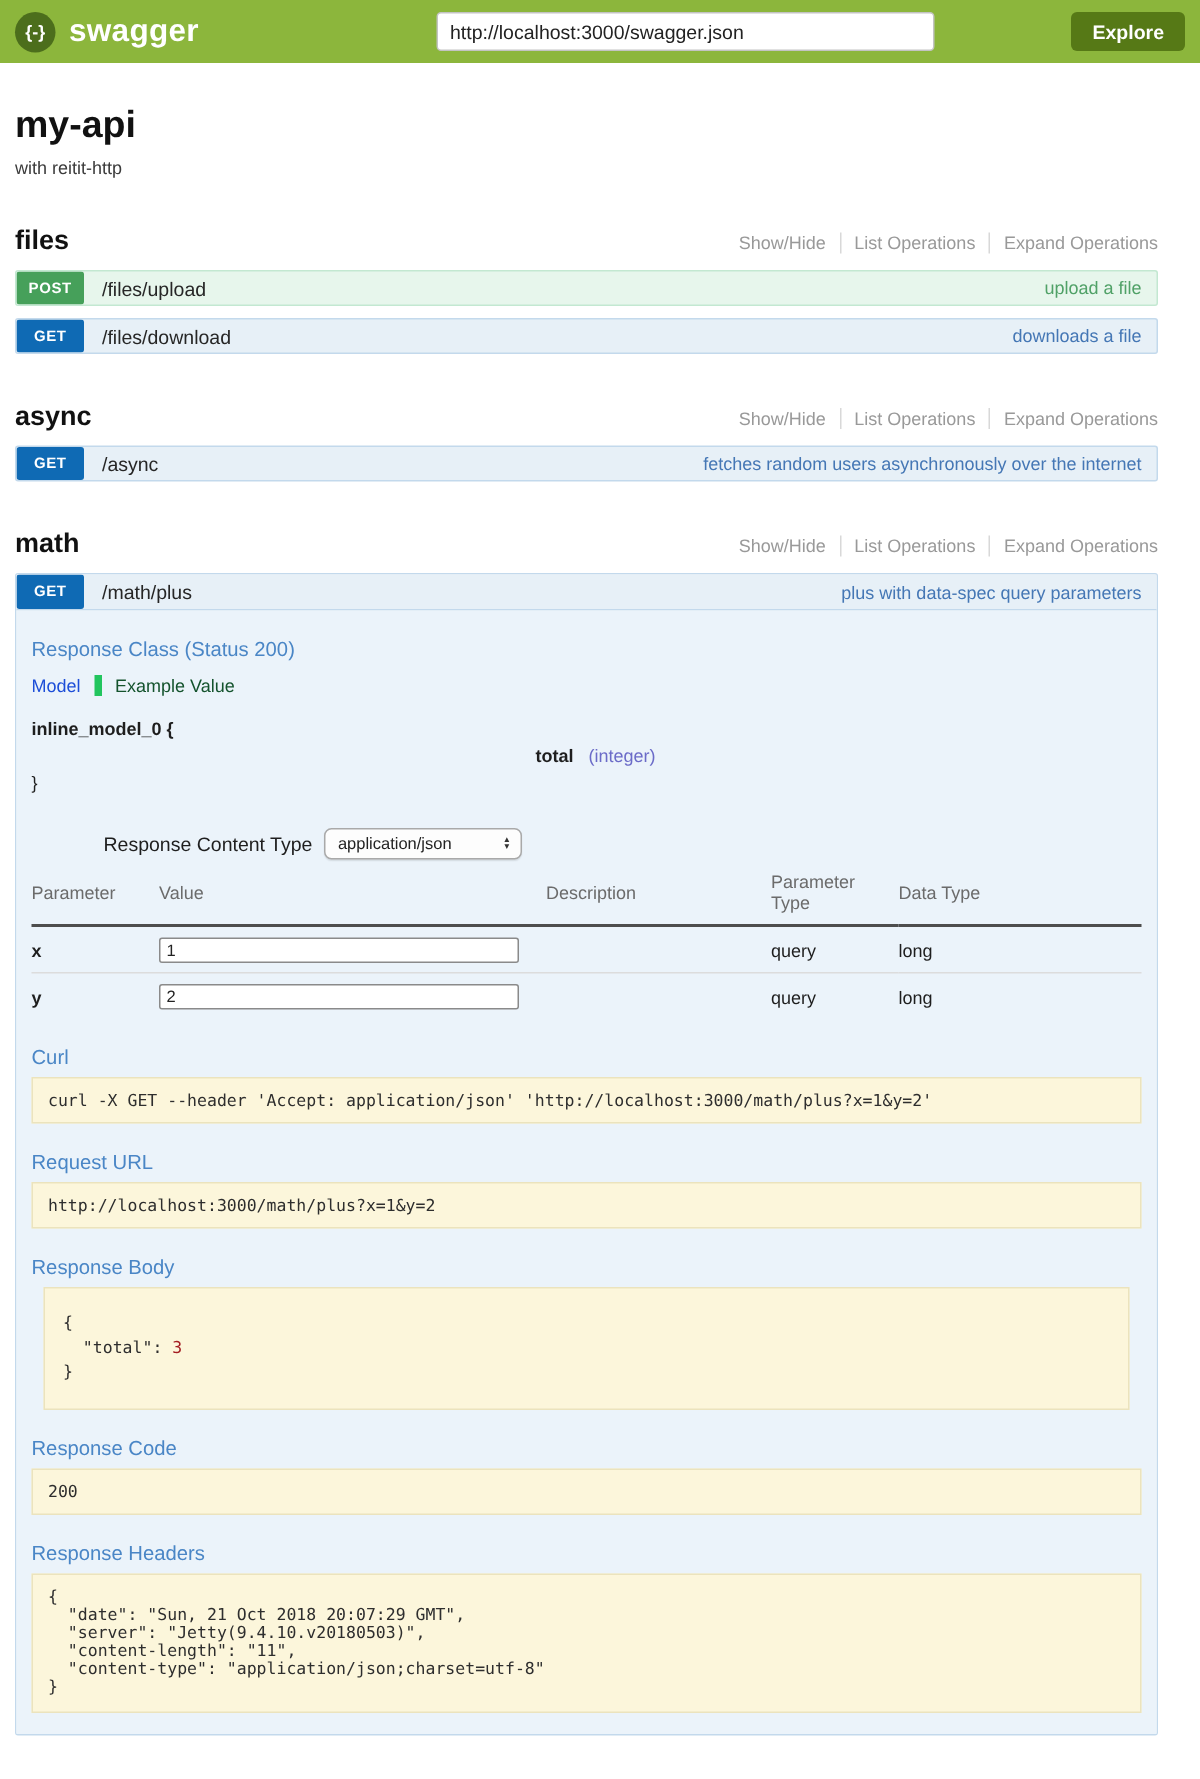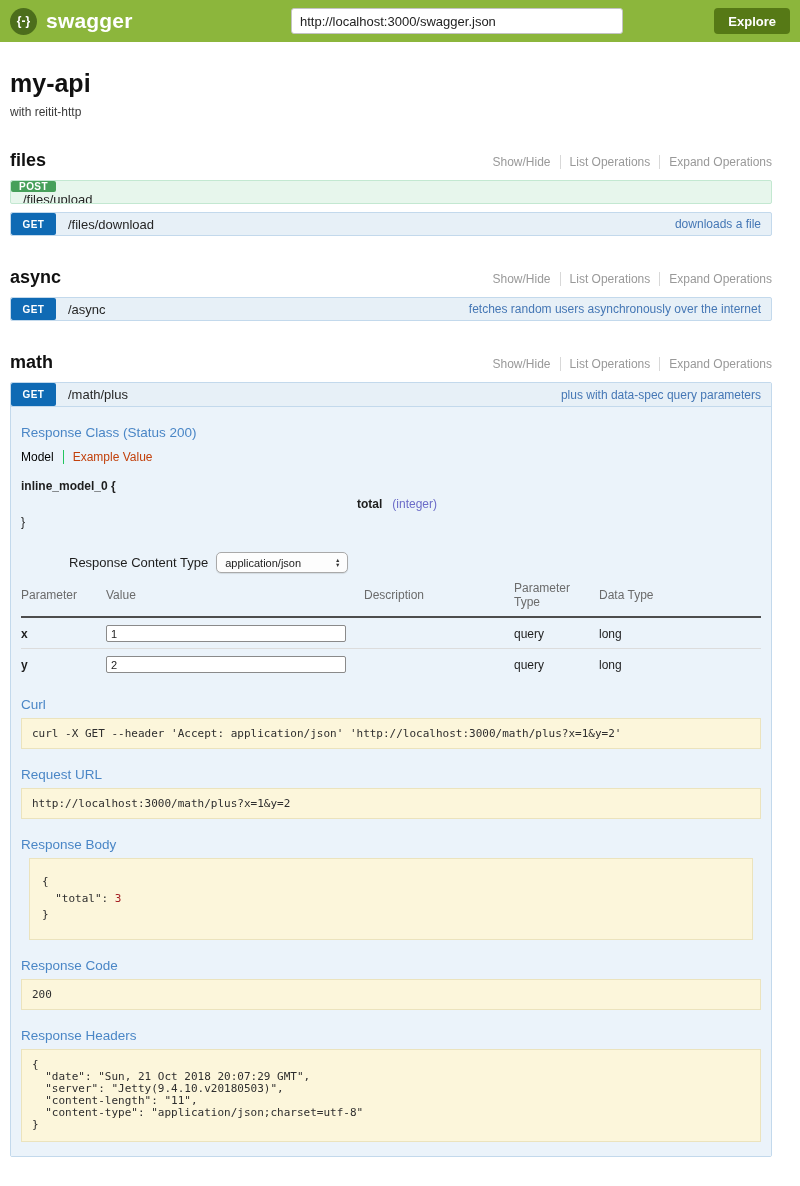--- a/index.html
+++ b/index.html
@@ -33,35 +33,35 @@
   
   .op-row { display:flex; align-items:stretch; height:24px; border:1px solid; border-radius:2px;
             margin-bottom:8px; overflow:hidden; cursor:pointer; }
   .badge { width:45px; display:flex; align-items:center; justify-content:center; color:#fff;
            font-size:10px; font-weight:bold; letter-spacing:0.4px; border-radius:2px; flex:none; }
   .op-path { display:flex; align-items:center; margin-left:12px; font-size:13px; color:#262626; }
   .op-summary { margin-left:auto; display:flex; align-items:center; padding-right:10px; font-size:12px; }
   .get-row { background:#e7f0f7; border-color:#c3d9ec; }
   .get-row .badge { background:#0f6ab4; }
   .get-row .op-summary { color:#4577b5; }
-  .post-row { background:#e7f6ec; border-color:#c3e8d1;flex-direction:column; }
+  .post-row { background:#e7f6ec; border-color:#c3e8d1; }
   .post-row .badge { background:#46a05a; }
   .post-row .op-summary { color:#50a167; }
 
   
   .op-expanded { border:1px solid #c3d9ec; border-radius:2px; margin-bottom:22px; }
   .op-expanded .op-row { margin:0; border:none; border-bottom:1px solid #c3d9ec; border-radius:0; background:#e7f0f7; }
   .op-content { background:#ebf3fa; padding:13px 10px 12px; }
 
   .h-blue { color:#4a86c6; font-weight:400; font-size:13.5px; margin:18px 0 6px; }
   .h-blue.first { margin-top:5px; }
 
   .model-tabs { display:flex; align-items:center; font-size:12px; margin:10px 0 13px; }
-  .tab-model { color:#000000; padding-right:9px; border-right:1px solid #22c55e; cursor:pointer; }
-  .tab-example { color:#c2410c; padding-left:9px; cursor:pointer; }
+  .tab-model { color:#1d4ed8; padding-right:9px; border-right:5px solid #22c55e; cursor:pointer; }
+  .tab-example { color:#14532d; padding-left:9px; cursor:pointer; }
 
   .model-sig { font-size:12px; color:#1e1e1e; line-height:1.5; }
   .model-open { font-weight:bold; }
   .model-prop { padding-left:12px;text-align:center; }
   .prop-name { font-weight:bold; }
   .prop-type { color:#6b6bc8; }
 
   .rct-row { display:flex; align-items:center; margin:21px 0 2px; }
   .rct-label { font-size:13px; color:#1e1e1e; margin-right:8px;margin-left:48px; }
   .fake-select { display:inline-flex; align-items:center; height:21px; border:1px solid #a9a9a9; border-radius:5px;

